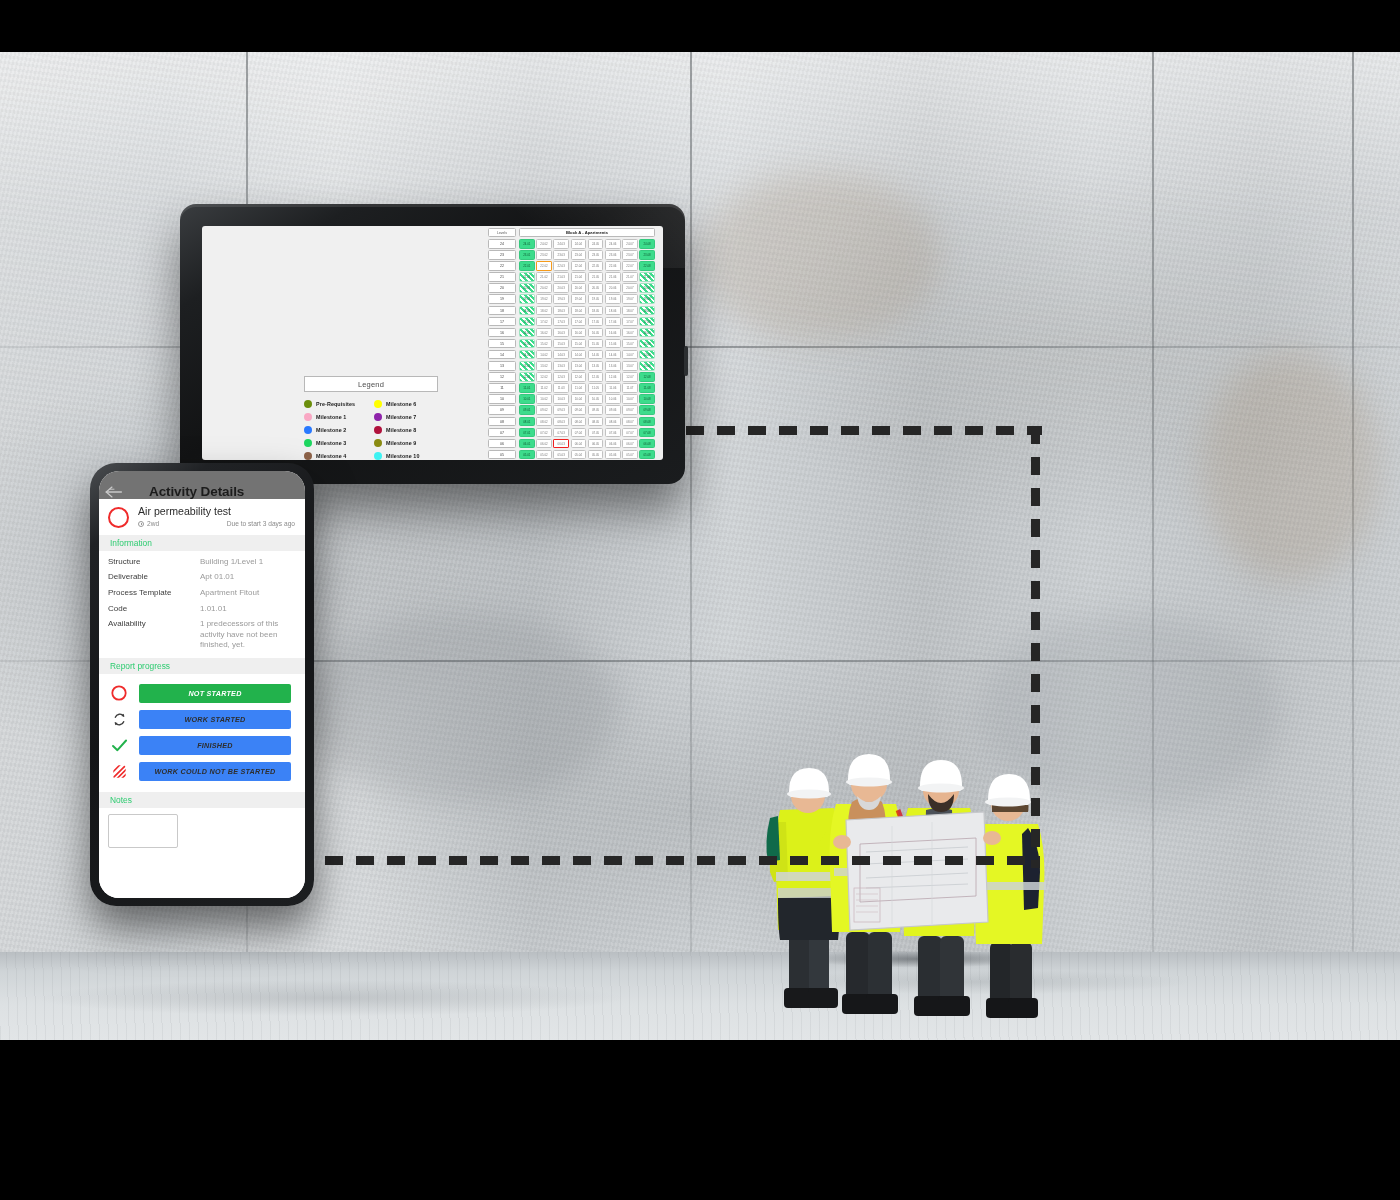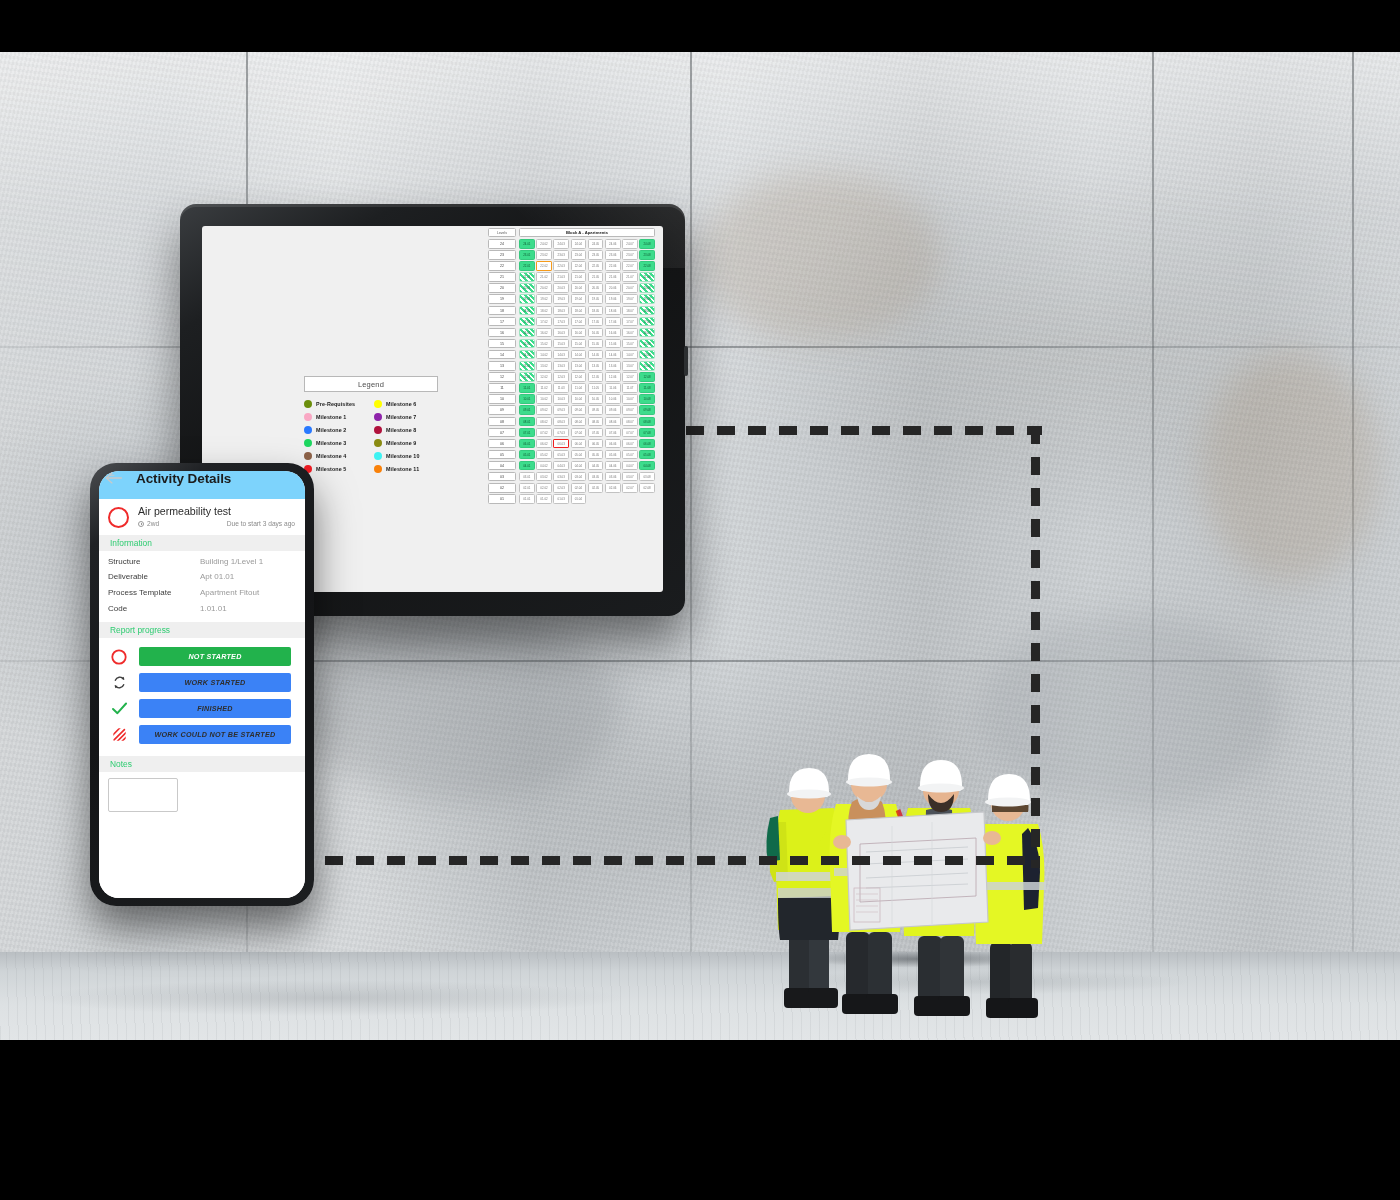--- a/index.html
+++ b/index.html
@@ -50,21 +50,21 @@
 
   
   .dash-h { position:absolute; height:9px;
     background-image:linear-gradient(90deg,#262626 0 18px, rgba(0,0,0,0) 18px 31px);
     background-size:31px 9px; background-repeat:repeat-x; }
   .dash-v { position:absolute; width:9px;
     background-image:linear-gradient(180deg,#262626 0 18px, rgba(0,0,0,0) 18px 31px);
     background-size:9px 31px; background-repeat:repeat-y; }
 
   
-  #tablet { position:absolute; left:180px; top:204px; width:505px; height:412px;
+  #tablet { position:absolute; left:180px; top:204px; width:505px; height:280px;
     background:linear-gradient(150deg,#3a3d40 0%,#1d1f21 18%,#121314 45%,#1a1c1e 100%);
     border-radius:16px; padding:22px 22px 24px 22px;
     box-shadow:0 26px 46px rgba(0,0,0,.48), 0 3px 0 rgba(255,255,255,.10) inset; }
   #tablet::after{ content:""; position:absolute; right:-3px; top:142px; width:4px; height:30px;
     background:#2c2f31; border-radius:2px; }
   .tablet-gloss { position:absolute; right:0; top:0; width:190px; height:64px;
     background:linear-gradient(225deg, rgba(255,255,255,.10), rgba(255,255,255,0) 70%);
     border-top-right-radius:16px; pointer-events:none; }
   #tablet-screen { position:relative; width:100%; height:100%; background:#f0f0f0;
     border-radius:3px; overflow:hidden; }
@@ -100,21 +100,21 @@
   .cell.sel-orange { outline:1.6px solid #f59b1c; outline-offset:-1px; border-color:#f59b1c; }
   .cell.sel-red { outline:1.6px solid #ef2020; outline-offset:-1px; border-color:#ef2020; }
 
   
   #phone { position:absolute; left:90px; top:463px; width:224px; height:443px;
     background:linear-gradient(145deg,#4a4d50 0%,#202225 14%,#141517 48%,#1c1e20 100%);
     border-radius:26px; padding:8px 9px; box-shadow:0 22px 40px rgba(0,0,0,.52); }
   #phone-screen { width:100%; height:100%; background:#fff; border-radius:20px; overflow:hidden;
     display:flex; flex-direction:column; }
 
-  .ph-header { height:28px; background:#7dd3fc; display:flex; align-items:flex-start; gap:13px;
+  .ph-header { height:28px; background:#737373; display:flex; align-items:flex-end; gap:26px;
     padding:0 10px 0 6px; flex:0 0 28px; }
   .back-ico { width:18px; height:14px; flex:0 0 18px; }
   .ph-title { font-size:13.5px; font-weight:bold; color:#1c1c1c; letter-spacing:-.1px; }
 
   .ph-task { display:flex; gap:9px; padding:6px 10px 7px 9px; background:#fff; align-items:flex-start; }
   .task-ring { width:21px; height:21px; border:2.6px solid #ef2b2b; border-radius:50%; flex:0 0 21px; margin-top:2px; }
   .task-body { flex:1; }
   .task-name { font-size:10.6px; color:#2b2b2b; line-height:13px; }
   .task-meta { display:flex; justify-content:space-between; align-items:center; margin-top:2px; }
   .task-dur { font-size:6.6px; color:#8a8a8a; display:flex; align-items:center; gap:3px; }
@@ -659,20 +659,24 @@
             <div class="info-v">Apt 01.01</div>
           </div>
           <div class="info-row">
             <div class="info-k">Process Template</div>
             <div class="info-v">Apartment Fitout</div>
           </div>
           <div class="info-row">
             <div class="info-k">Code</div>
             <div class="info-v">1.01.01</div>
           </div>
+          <div class="info-row">
+            <div class="info-k">Availability</div>
+            <div class="info-v">1 predecessors of this activity have not been finished, yet.</div>
+          </div>
         </div>
 
       <div class="sec-head">Report progress</div>
 
       <div class="prog" id="progress-list">
           <div class="prog-row">
             <div class="prog-ico">
               <svg viewBox="0 0 22 22" width="18" height="18">
                 <circle cx="11" cy="11" r="8.2" fill="none" stroke="#ef2b2b" stroke-width="2.2"></circle>
               </svg>

